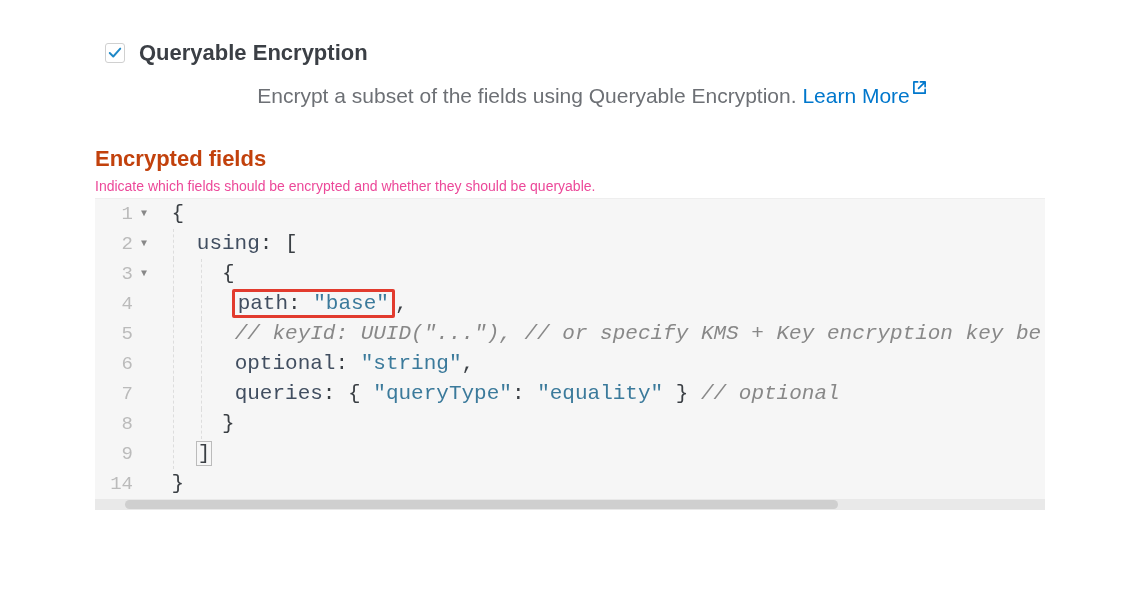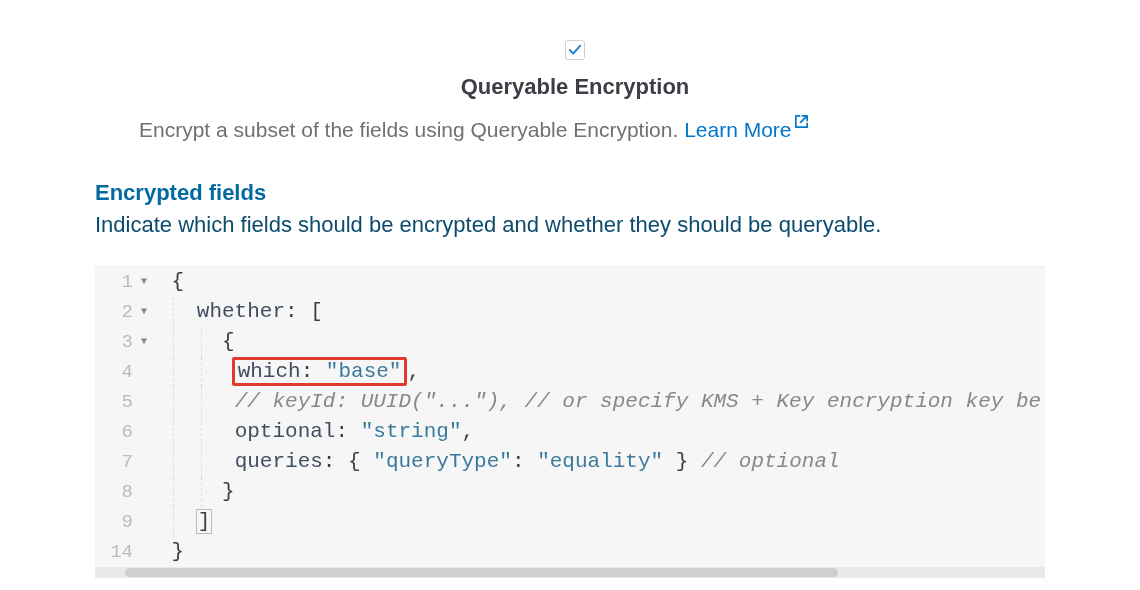--- a/index.html
+++ b/index.html
@@ -9,21 +9,20 @@
       width: 1140px;
       height: 590px;
       padding: 40px 95px 0 95px;
     }
     .option-header {
       display: flex;
       align-items: center;
       gap: 14px;
       margin-bottom: 10px;
       margin-left: 10px;
-      flex-direction: column;
     }
     .checkbox {
       width: 20px;
       height: 20px;
       border: 1px solid #d0d0d0;
       border-radius: 3px;
       display: inline-flex;
       align-items: center;
       justify-content: center;
       flex-shrink: 0;
@@ -33,42 +32,43 @@
       font-size: 22px;
       font-weight: 700;
       color: #3b3f45;
     }
     .option-desc {
       margin-left: 44px;
       font-size: 21px;
       color: #6d7075;
       font-weight: 400;
       margin-bottom: 38px;
+      text-align: center;
     }
     .learn-more {
       color: #0077cc;
       text-decoration: none;
     }
     .ext-icon {
       display: inline-block;
       vertical-align: super;
       margin-left: 2px;
     }
     .ext-icon svg { width: 15px; height: 15px; }
     .section-title {
       font-size: 22px;
       font-weight: 700;
-      color: #0369a1;
+      color: #c2410c;
       margin-bottom: 6px;
     }
     .section-desc {
-      font-size: 22px;
-      color: #0c4a6e;
+      font-size: 14px;
+      color: #ec4899;
       font-weight: 400;
-      margin-bottom: 28px;
+      margin-bottom: 4px;
     }
     .code-editor {
       background: #f6f6f6;
       font-family: "SFMono-Regular", Consolas, "Liberation Mono", Menlo, monospace;
       font-size: 21px;
       line-height: 30px;
       position: relative;
       overflow: hidden;
       border-top: 1px solid #eee;
     }
@@ -167,37 +167,37 @@
         <span class="fold">▼</span>
       </span>
     <span class="code-content"> <span class="tok-punc">{</span></span>
   </div>
 
   <div class="code-row">
     <span class="gutter">
         <span>2</span>
         <span class="fold">▼</span>
       </span>
-    <span class="code-content"><span class="indent-guide" style="left:20px"></span>   <span class="tok-key">whether</span><span class="tok-punc">:</span> <span class="tok-punc">[</span></span>
+    <span class="code-content"><span class="indent-guide" style="left:20px"></span>   <span class="tok-key">using</span><span class="tok-punc">:</span> <span class="tok-punc">[</span></span>
   </div>
 
   <div class="code-row">
     <span class="gutter">
         <span>3</span>
         <span class="fold">▼</span>
       </span>
     <span class="code-content"><span class="indent-guide" style="left:20px"></span><span class="indent-guide" style="left:48px"></span>     <span class="tok-punc">{</span></span>
   </div>
 
   <div class="code-row">
     <span class="gutter">
         <span>4</span>
         <span class="fold"></span>
       </span>
-    <span class="code-content"><span class="indent-guide" style="left:20px"></span><span class="indent-guide" style="left:48px"></span>      <span class="highlight-box"><span class="tok-key">which</span><span class="tok-punc">:</span> <span class="tok-str">"base"</span></span><span class="tok-punc">,</span></span>
+    <span class="code-content"><span class="indent-guide" style="left:20px"></span><span class="indent-guide" style="left:48px"></span>      <span class="highlight-box"><span class="tok-key">path</span><span class="tok-punc">:</span> <span class="tok-str">"base"</span></span><span class="tok-punc">,</span></span>
   </div>
 
   <div class="code-row">
     <span class="gutter">
         <span>5</span>
         <span class="fold"></span>
       </span>
     <span class="code-content"><span class="indent-guide" style="left:20px"></span><span class="indent-guide" style="left:48px"></span>      <span class="tok-comment">// keyId: UUID("..."), // or specify KMS + Key encryption key be</span></span>
   </div>
 

